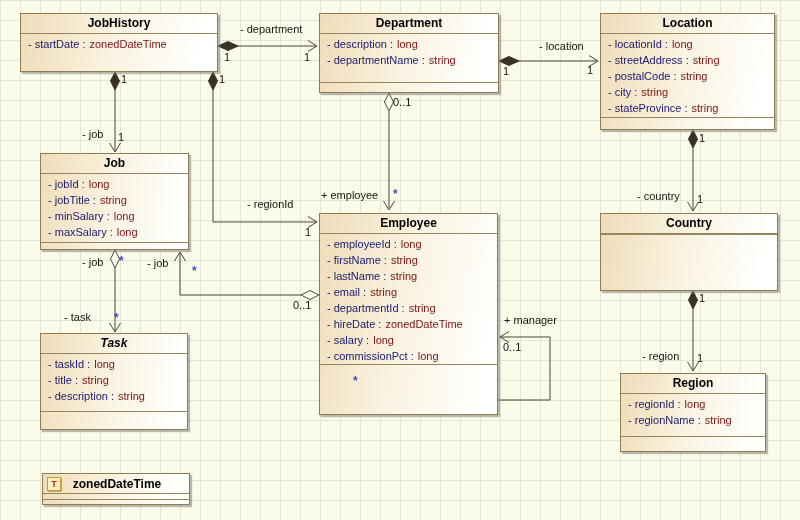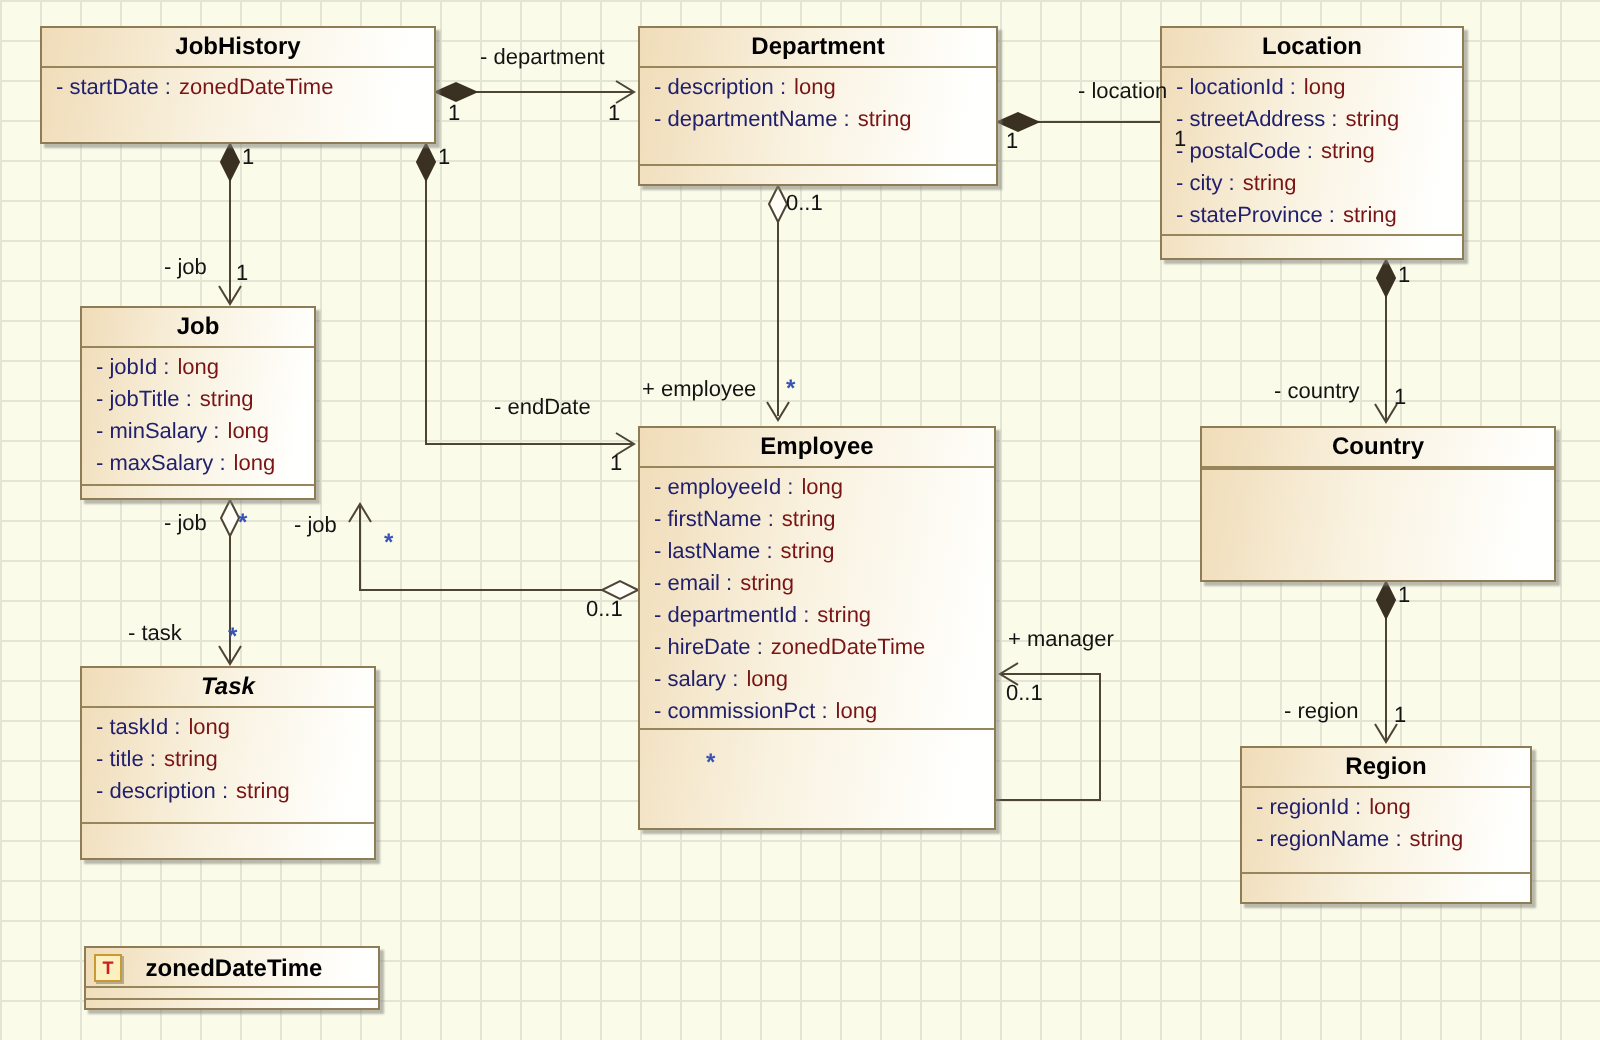--- a/index.html
+++ b/index.html
@@ -113,33 +113,33 @@
 
   <div class="uml-box" style="left:319px;top:13px;width:180px;height:80px">
     <div class="uml-title">Department</div>
     <div class="uml-attrs" style="flex:0 0 46px">
       <div class="attr-row"><span class="attr-name">- description :</span><span class="attr-type">long</span></div>
       <div class="attr-row"><span class="attr-name">- departmentName :</span><span class="attr-type">string</span></div>
     </div>
     <div class="uml-empty"></div>
   </div>
 
-  <div class="uml-box" style="left:580px;top:13px;width:152px;height:117px">
+  <div class="uml-box" style="left:600px;top:13px;width:175px;height:117px">
     <div class="uml-title">Location</div>
     <div class="uml-attrs" style="flex:0 0 81px">
       <div class="attr-row"><span class="attr-name">- locationId :</span><span class="attr-type">long</span></div>
       <div class="attr-row"><span class="attr-name">- streetAddress :</span><span class="attr-type">string</span></div>
       <div class="attr-row"><span class="attr-name">- postalCode :</span><span class="attr-type">string</span></div>
       <div class="attr-row"><span class="attr-name">- city :</span><span class="attr-type">string</span></div>
       <div class="attr-row"><span class="attr-name">- stateProvince :</span><span class="attr-type">string</span></div>
     </div>
     <div class="uml-empty"></div>
   </div>
 
-  <div class="uml-box" style="left:40px;top:153px;width:118px;height:97px">
+  <div class="uml-box" style="left:40px;top:153px;width:149px;height:97px">
     <div class="uml-title">Job</div>
     <div class="uml-attrs" style="flex:0 0 66px">
       <div class="attr-row"><span class="attr-name">- jobId :</span><span class="attr-type">long</span></div>
       <div class="attr-row"><span class="attr-name">- jobTitle :</span><span class="attr-type">string</span></div>
       <div class="attr-row"><span class="attr-name">- minSalary :</span><span class="attr-type">long</span></div>
       <div class="attr-row"><span class="attr-name">- maxSalary :</span><span class="attr-type">long</span></div>
     </div>
     <div class="uml-empty"></div>
   </div>
 
@@ -193,21 +193,21 @@
 
   <span class="rel-label" style="left:240px;top:23px">- department</span>
   <span class="mult" style="left:224px;top:51px">1</span>
   <span class="mult" style="left:304px;top:51px">1</span>
 
   <span class="mult" style="left:121px;top:73px">1</span>
   <span class="rel-label" style="left:82px;top:128px">- job</span>
   <span class="mult" style="left:118px;top:131px">1</span>
 
   <span class="mult" style="left:219px;top:73px">1</span>
-  <span class="rel-label" style="left:247px;top:198px">- endDate</span>
+  <span class="rel-label" style="left:247px;top:198px">- regionId</span>
   <span class="mult" style="left:305px;top:226px">1</span>
 
   <span class="rel-label" style="left:539px;top:40px">- location</span>
   <span class="mult" style="left:503px;top:65px">1</span>
   <span class="mult" style="left:587px;top:64px">1</span>
 
   <span class="mult" style="left:393px;top:96px">0..1</span>
   <span class="rel-label" style="left:321px;top:189px">+ employee</span>
   <span class="mult star" style="left:393px;top:188px">*</span>
 

